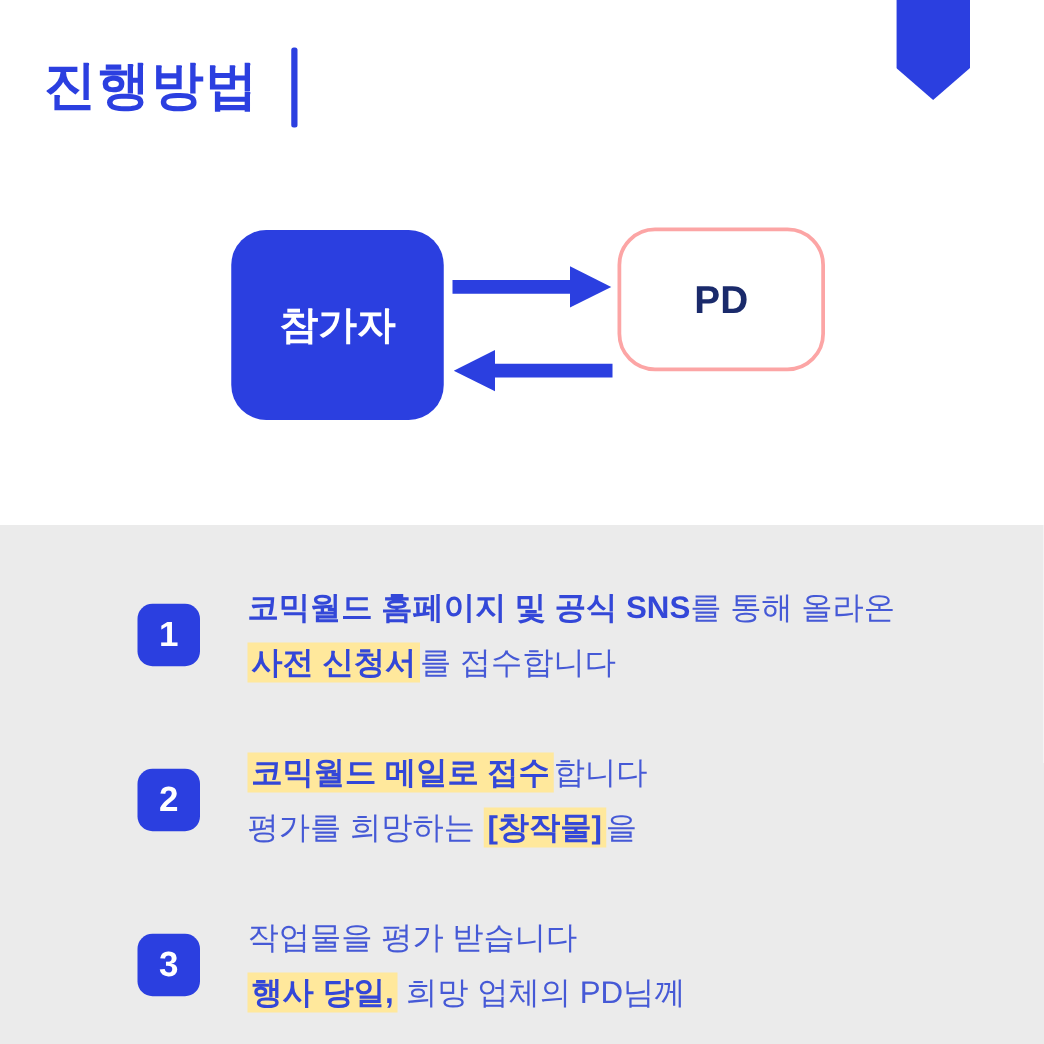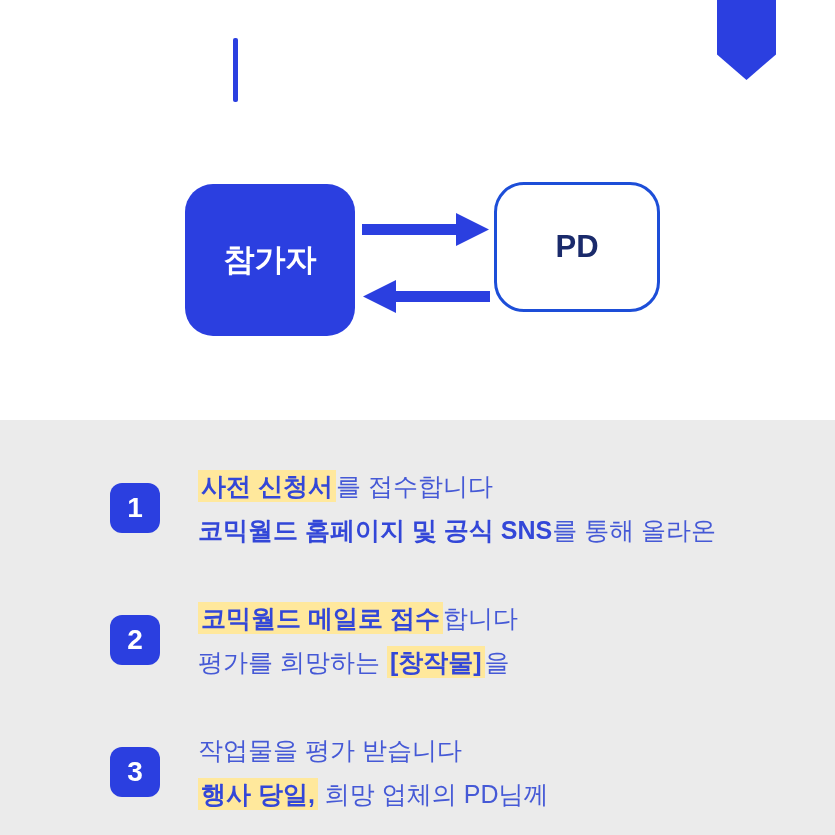--- a/index.html
+++ b/index.html
@@ -44,23 +44,23 @@
     background: #2b3fe0;
     border-radius: 28px;
     display: flex; align-items: center; justify-content: center;
     color: #ffffff;
     font-size: 31px;
     font-weight: 700;
   }
   .box-right {
     position: absolute;
     left: 494px; top: 182px;
-    width: 166px; height: 130px;
+    width: 166px; height: 115px;
     background: #ffffff;
-    border: 3px solid #1d4ed8;
+    border: 3px solid #fca5a5;
     border-radius: 30px;
     display: flex; align-items: center; justify-content: center;
     color: #1a2a6b;
     font-size: 31px;
     font-weight: 700;
   }
   .arrows-svg {
     position: absolute;
     left: 358px; top: 195px;
     width: 136px; height: 130px;
@@ -104,20 +104,21 @@
     padding: 2px 3px;
     font-weight: 700;
     color: #3347d8;
   }
 </style>
 </head>
 <body>
 
 <div class="canvas">
 
+  <div class="page-title">진행방법</div>
   <div class="title-divider"></div>
   <div class="ribbon"></div>
 
   <div class="box-left">
     <span>참가자</span>
   </div>
   <div class="box-right">
     <span>PD</span>
   </div>
   <svg class="arrows-svg" viewBox="0 0 136 130">
@@ -131,22 +132,22 @@
       <rect x="36" y="96" width="96" height="11" fill="#2b3fe0"></rect>
       <polygon points="38,85 38,118 5,101.5" fill="#2b3fe0"></polygon>
     </g>
   </svg>
 
   <div class="steps-section">
 
     <div class="step-row">
       <div class="step-badge">1</div>
       <div class="step-text">
+        <div><span class="b">코믹월드 홈페이지 및 공식 SNS</span><span>를 통해 올라온</span></div>
         <div><span class="hl">사전 신청서</span><span>를 접수합니다</span></div>
-        <div><span class="b">코믹월드 홈페이지 및 공식 SNS</span><span>를 통해 올라온</span></div>
       </div>
     </div>
 
     <div class="step-row">
       <div class="step-badge">2</div>
       <div class="step-text">
         <div><span class="hl">코믹월드 메일로 접수</span><span>합니다</span></div>
         <div><span>평가를 희망하는 </span><span class="hl">[창작물]</span><span>을</span></div>
       </div>
     </div>

